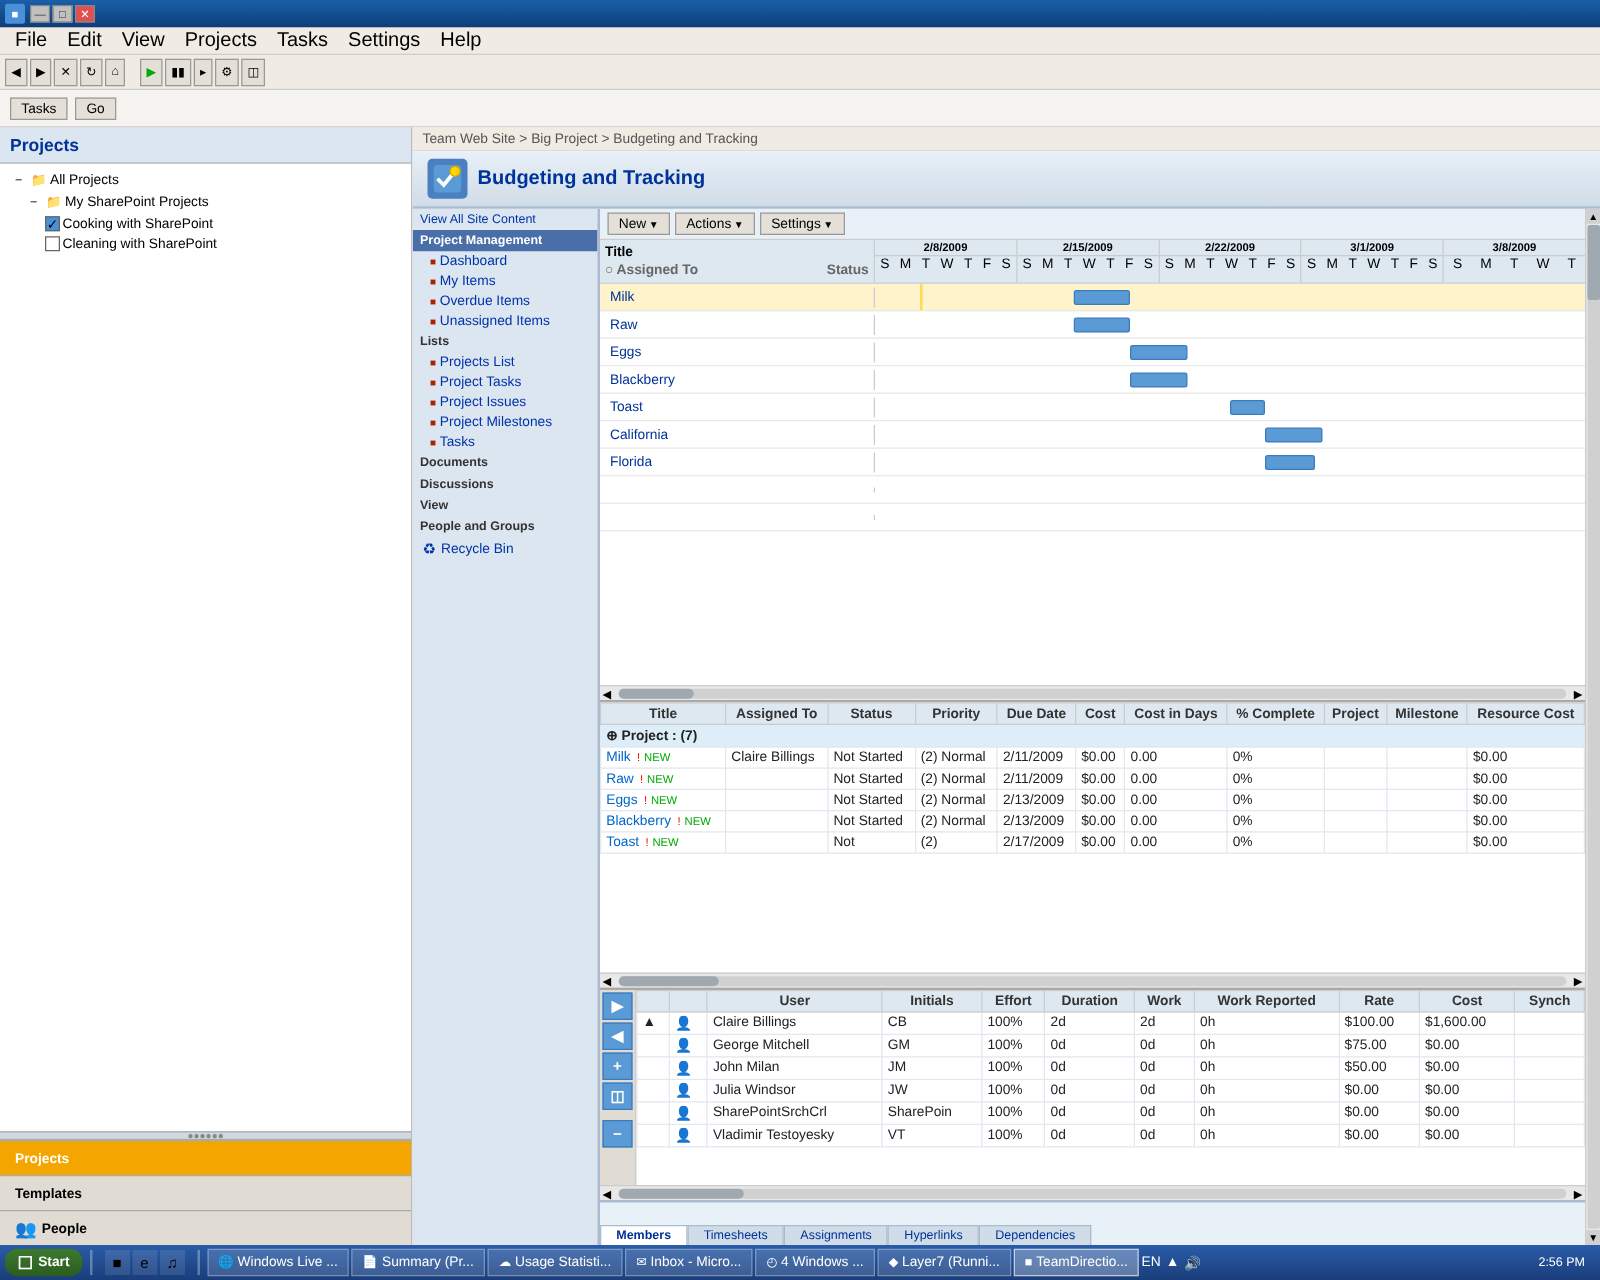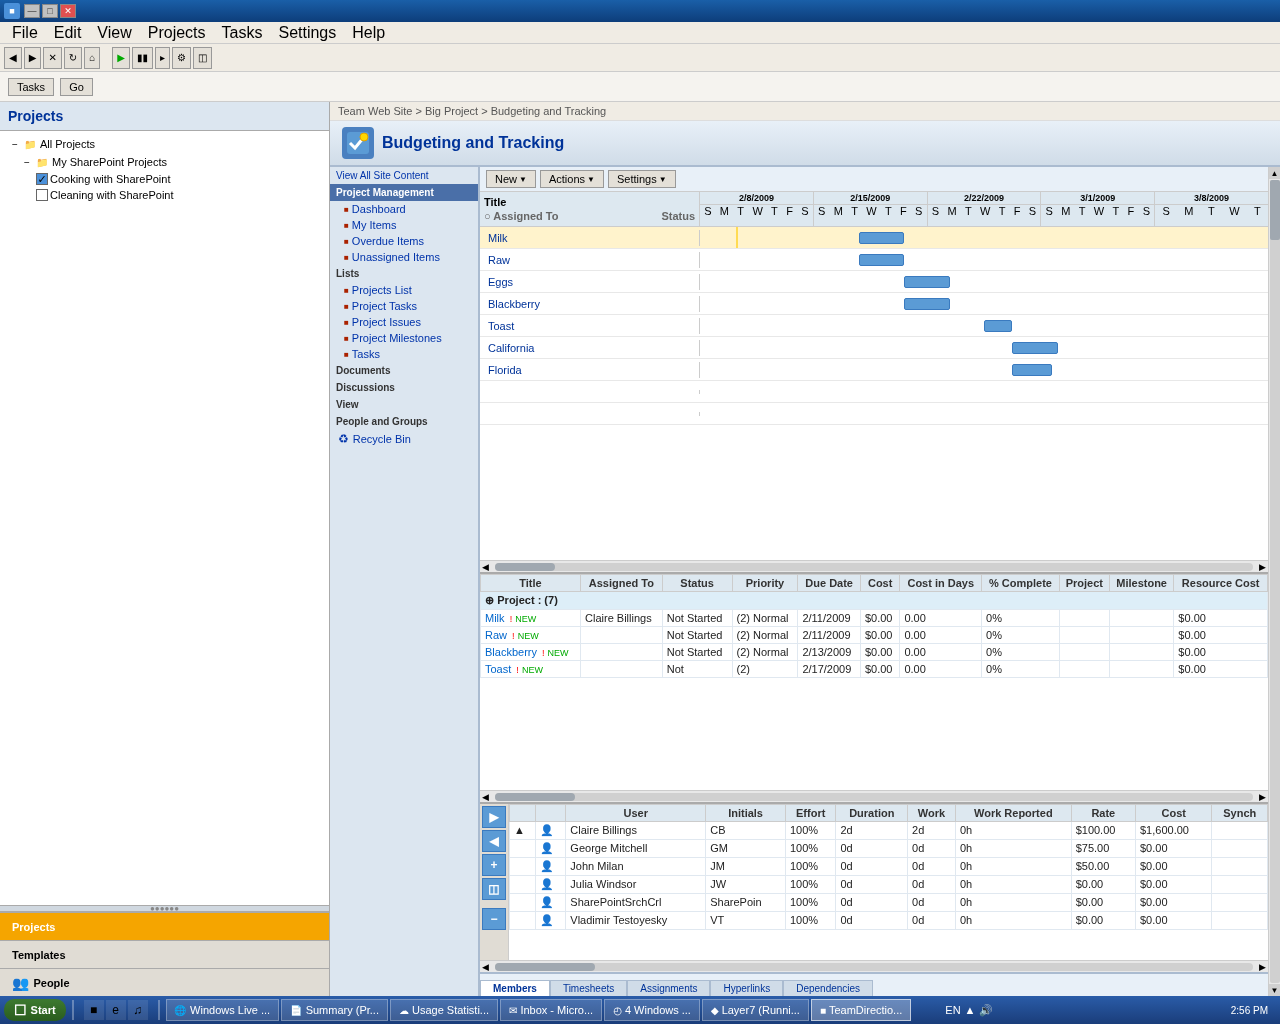--- a/index.html
+++ b/index.html
@@ -370,21 +370,21 @@
       font-size: 12px;
       font-weight: bold;
     }
     #res-table-container {
       flex: 1;
       overflow: auto;
     }
 
     
     #bottom-tabs {
-      height: 24px;
+      height: 36px;
       background: #e8f0f8;
       border-top: 2px solid #aabbd0;
       display: flex;
       align-items: flex-end;
     }
     .btab {
       padding: 2px 12px;
       background: #d0dce8;
       border: 1px solid #aabbd0;
       border-bottom: none;
@@ -448,21 +448,20 @@
       font-size: 10px;
       text-align: center;
       padding: 0 8px;
     }
     #taskbar-systray {
       display: flex;
       align-items: center;
       gap: 4px;
       color: white;
       font-size: 10px;
-      margin-left: 32px;
     }
     #quick-launch {
       display: flex;
       align-items: center;
       gap: 2px;
       margin: 0 4px;
     }
     .ql-btn {
       width: 20px; height: 20px;
       background: rgba(255,255,255,0.1);
@@ -860,20 +859,37 @@
                 <tr>
                   <td class="col-title">
                     <span class="link-text">Raw</span>
                     <span style="margin-left:2px; color:red; font-size:9px;">!</span>
                     <span class="col-new"> NEW</span>
                   </td>
                   <td></td>
                   <td>Not Started</td>
                   <td>(2) Normal</td>
                   <td>2/11/2009</td>
+                  <td>$0.00</td>
+                  <td>0.00</td>
+                  <td>0%</td>
+                  <td></td>
+                  <td></td>
+                  <td>$0.00</td>
+                </tr>
+                <tr>
+                  <td class="col-title">
+                    <span class="link-text">Eggs</span>
+                    <span style="margin-left:2px; color:red; font-size:9px;">!</span>
+                    <span class="col-new"> NEW</span>
+                  </td>
+                  <td></td>
+                  <td>Not Started</td>
+                  <td>(2) Normal</td>
+                  <td>2/13/2009</td>
                   <td>$0.00</td>
                   <td>0.00</td>
                   <td>0%</td>
                   <td></td>
                   <td></td>
                   <td>$0.00</td>
                 </tr>
                 <tr>
                   <td class="col-title">
                     <span class="link-text">Blackberry</span>

